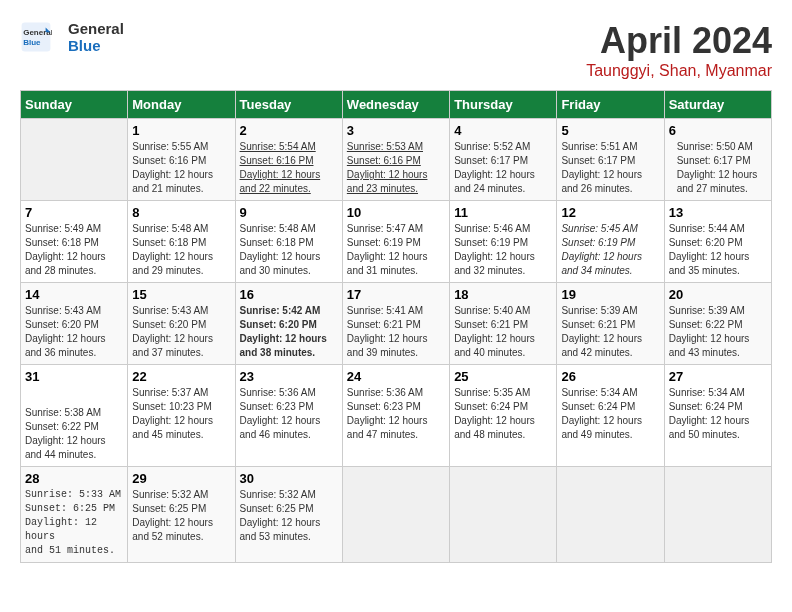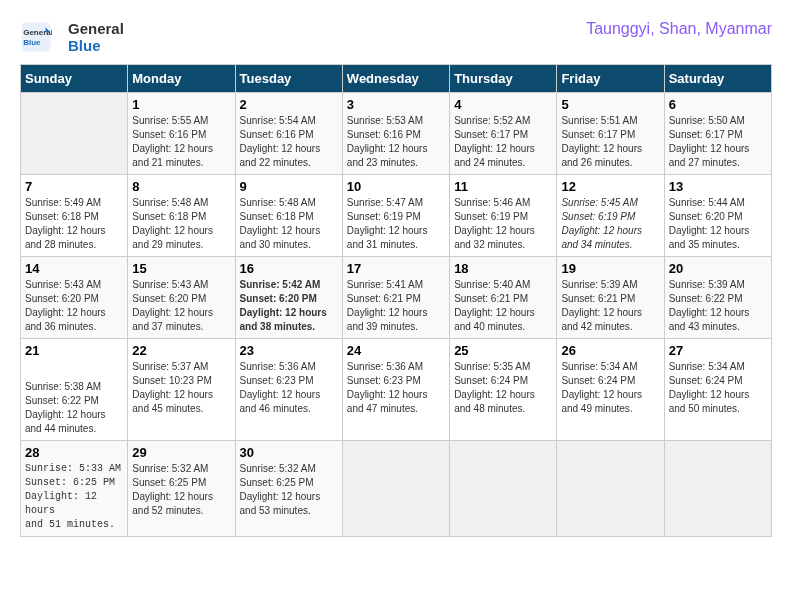--- a/index.html
+++ b/index.html
@@ -28,29 +28,29 @@
     .title-area {
       text-align: right;
     }
     .main-title {
       font-size: 36px;
       font-weight: bold;
       color: #333;
     }
     .subtitle {
       font-size: 16px;
-      color: #8b5cf6;
+      color: #b91c1c;
     }
     table {
       width: 100%;
       border-collapse: collapse;
       font-size: 11px;
     }
     thead tr th {
-      background-color: #0c4a6e;
+      background-color: #15803d;
       color: #fff;
       padding: 6px 4px;
       text-align: left;
       font-size: 13px;
       font-weight: bold;
       border: 1px solid #ccc;
     }
     tbody tr td {
       border: 1px solid #ccc;
       vertical-align: top;
@@ -88,20 +88,21 @@
       <text x="4" y="18" font-size="10" font-weight="bold" fill="#333">General</text>
       <text x="4" y="30" font-size="10" font-weight="bold" fill="#1a6ebd">Blue</text>
       <polygon points="32,8 38,14 32,14" fill="#1a6ebd"></polygon>
     </svg>
     <div>
       <div style="font-size:15px;font-weight:bold;color:#333;">General</div>
       <div style="font-size:15px;font-weight:bold;color:#1a6ebd;">Blue</div>
     </div>
   </div>
   <div class="title-area">
+    <div class="main-title">April 2024</div>
     <div class="subtitle">Taunggyi, Shan, Myanmar</div>
   </div>
 </div>
 
 <table>
   <thead>
     <tr id="header-row">
         <th>Sunday</th>
         <th>Monday</th>
         <th>Tuesday</th>
@@ -116,49 +117,49 @@
         <td class="empty-cell"></td>
         <td>
           <div class="day-number">1</div>
           <div class="day-info" style="white-space: pre-line;">Sunrise: 5:55 AM
 Sunset: 6:16 PM
 Daylight: 12 hours
 and 21 minutes.</div>
         </td>
         <td>
           <div class="day-number">2</div>
-          <div class="day-info" style="white-space: pre-line;">Sunrise: 5:54 AM
+          <div class="day-info" style="white-space: pre-line; text-decoration: underline;">Sunrise: 5:54 AM
 Sunset: 6:16 PM
 Daylight: 12 hours
 and 22 minutes.</div>
         </td>
         <td>
           <div class="day-number">3</div>
-          <div class="day-info" style="white-space: pre-line;">Sunrise: 5:53 AM
+          <div class="day-info" style="white-space: pre-line; text-decoration: underline;">Sunrise: 5:53 AM
 Sunset: 6:16 PM
 Daylight: 12 hours
 and 23 minutes.</div>
         </td>
         <td>
           <div class="day-number">4</div>
           <div class="day-info" style="white-space: pre-line;">Sunrise: 5:52 AM
 Sunset: 6:17 PM
 Daylight: 12 hours
 and 24 minutes.</div>
         </td>
         <td>
           <div class="day-number">5</div>
           <div class="day-info" style="white-space: pre-line;">Sunrise: 5:51 AM
 Sunset: 6:17 PM
 Daylight: 12 hours
 and 26 minutes.</div>
         </td>
         <td>
           <div class="day-number">6</div>
-          <div class="day-info" style="white-space: pre-line;">Sunrise: 5:50 AM
+          <div class="day-info" style="white-space: pre-line; margin-left: 8px;">Sunrise: 5:50 AM
 Sunset: 6:17 PM
 Daylight: 12 hours
 and 27 minutes.</div>
         </td>
       </tr>
       <tr>
         <td>
           <div class="day-number">7</div>
           <div class="day-info" style="white-space: pre-line;">Sunrise: 5:49 AM
 Sunset: 6:18 PM
@@ -254,21 +255,21 @@
         <td>
           <div class="day-number">20</div>
           <div class="day-info" style="white-space: pre-line;">Sunrise: 5:39 AM
 Sunset: 6:22 PM
 Daylight: 12 hours
 and 43 minutes.</div>
         </td>
       </tr>
       <tr>
         <td>
-          <div class="day-number">21</div>
+          <div class="day-number">31</div>
           <div class="day-info" style="white-space: pre-line; margin-top: 22px;">Sunrise: 5:38 AM
 Sunset: 6:22 PM
 Daylight: 12 hours
 and 44 minutes.</div>
         </td>
         <td>
           <div class="day-number">22</div>
           <div class="day-info" style="white-space: pre-line;">Sunrise: 5:37 AM
 Sunset: 10:23 PM
 Daylight: 12 hours

